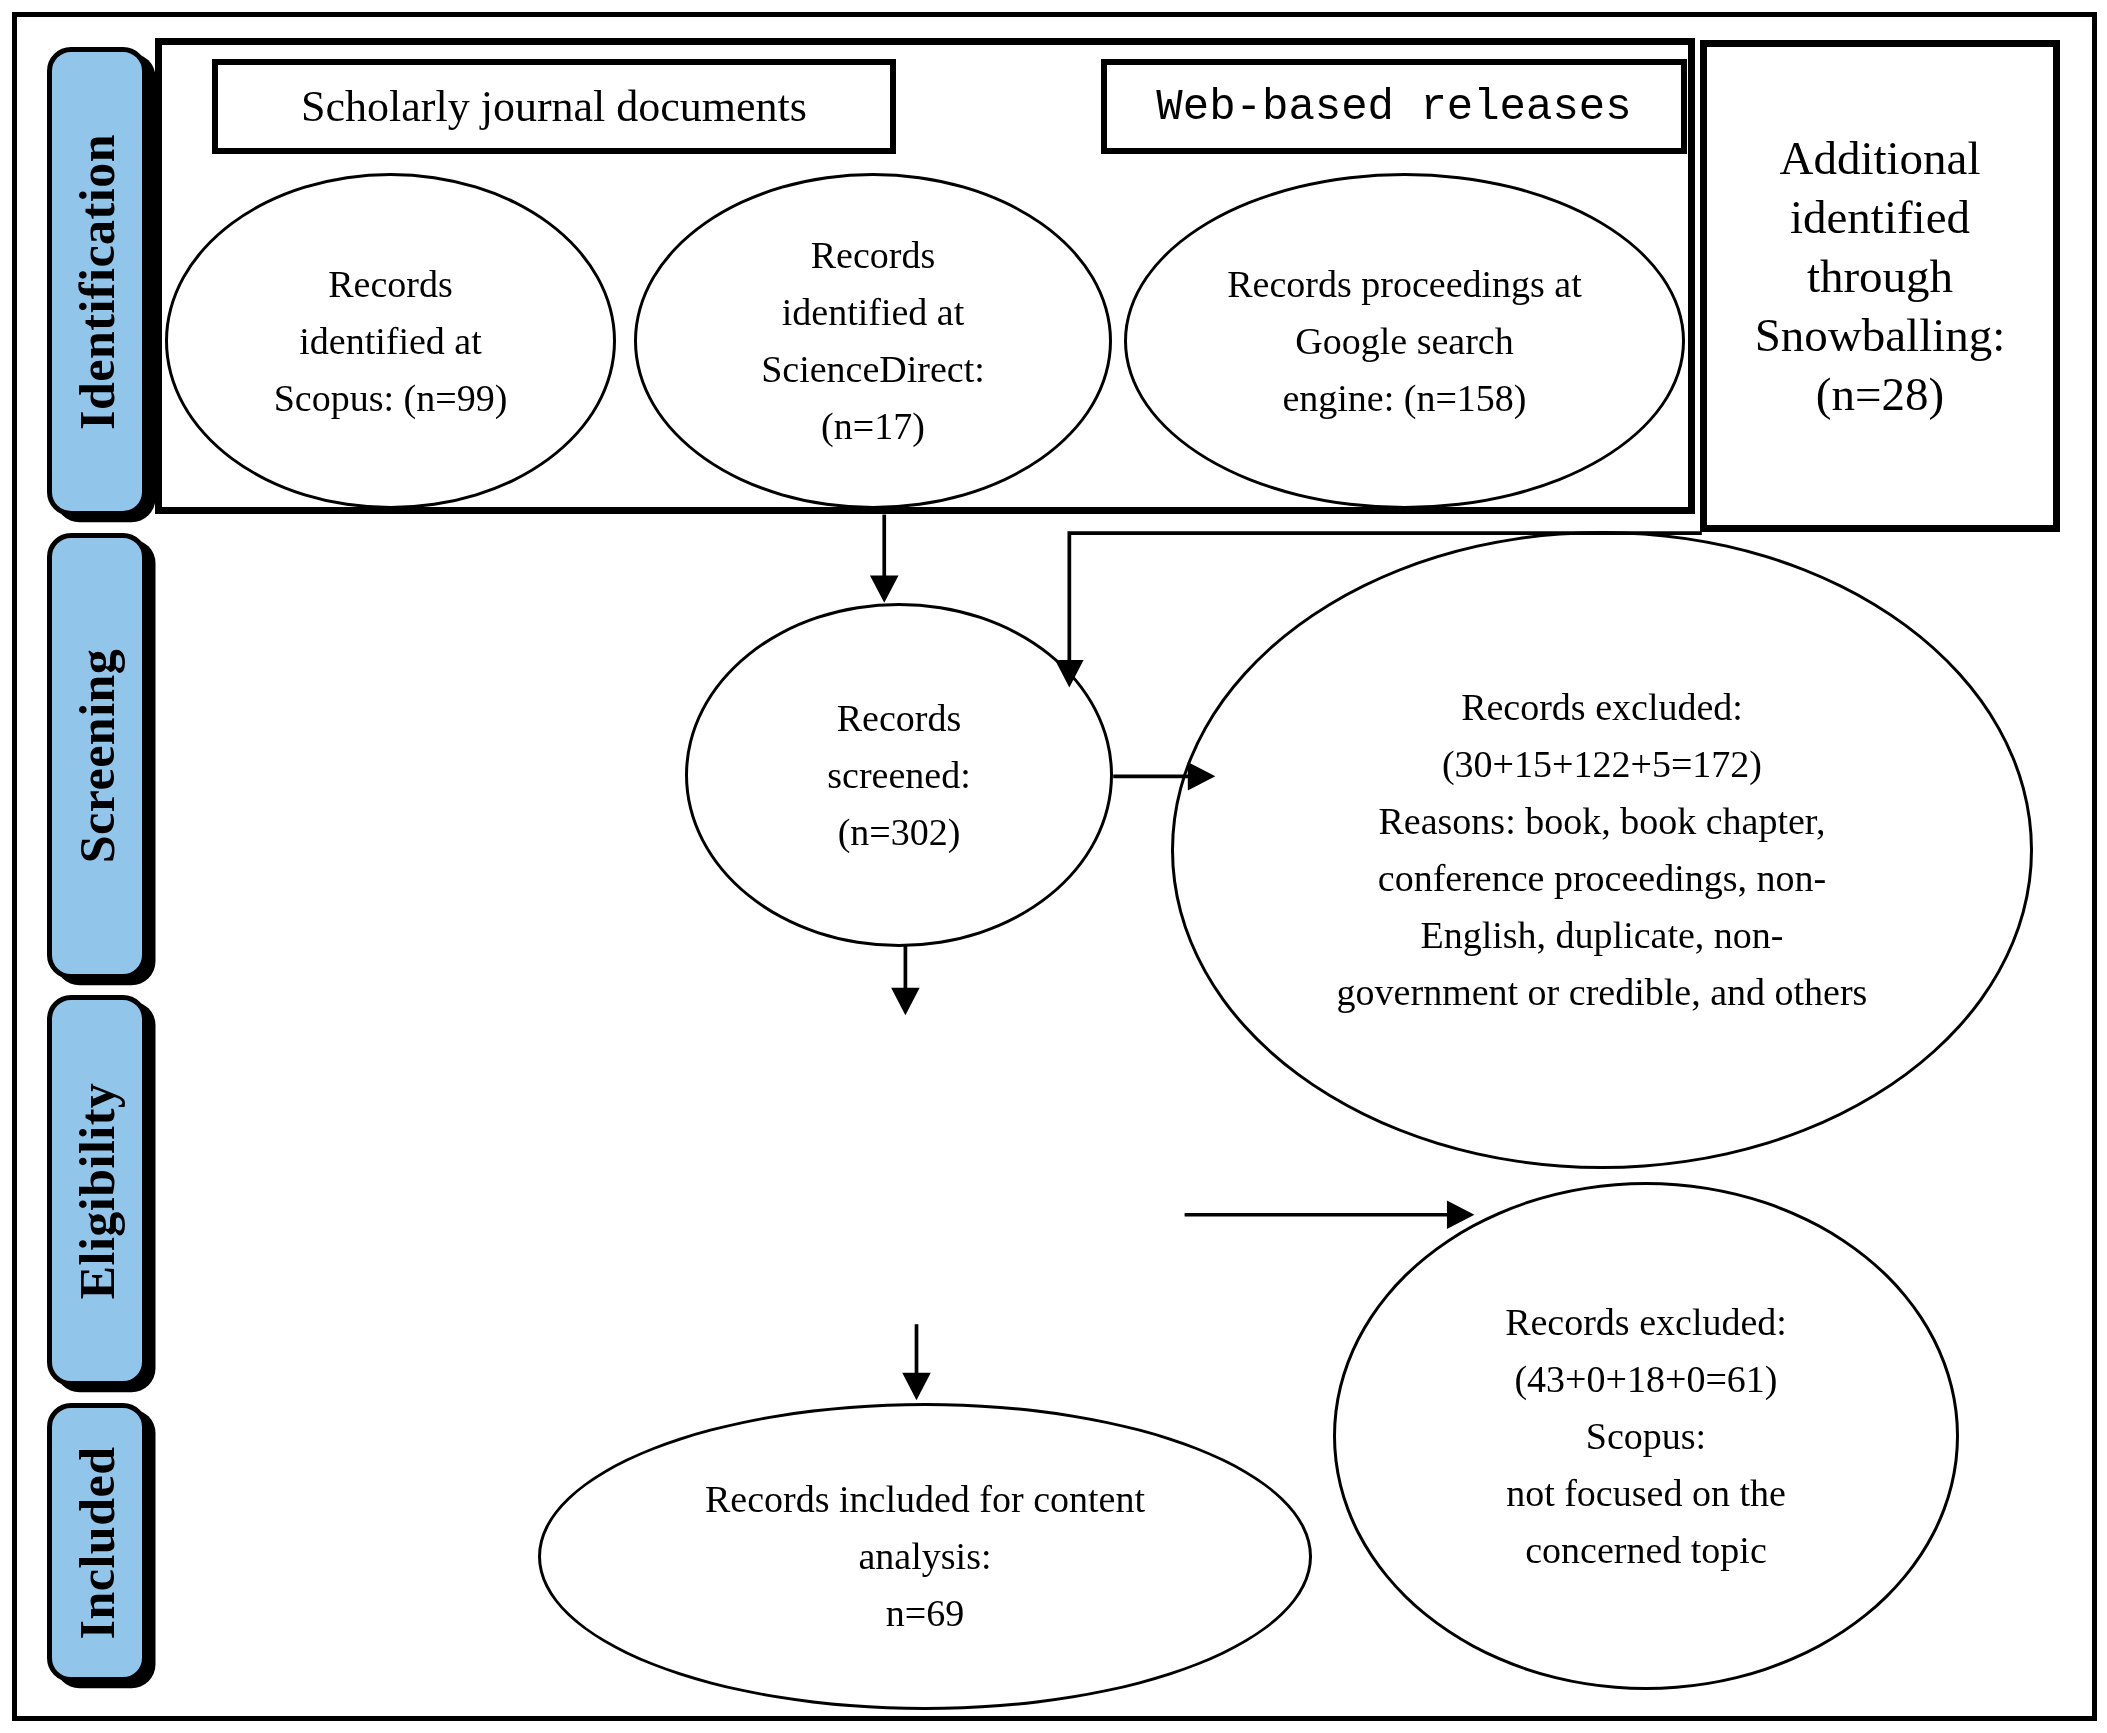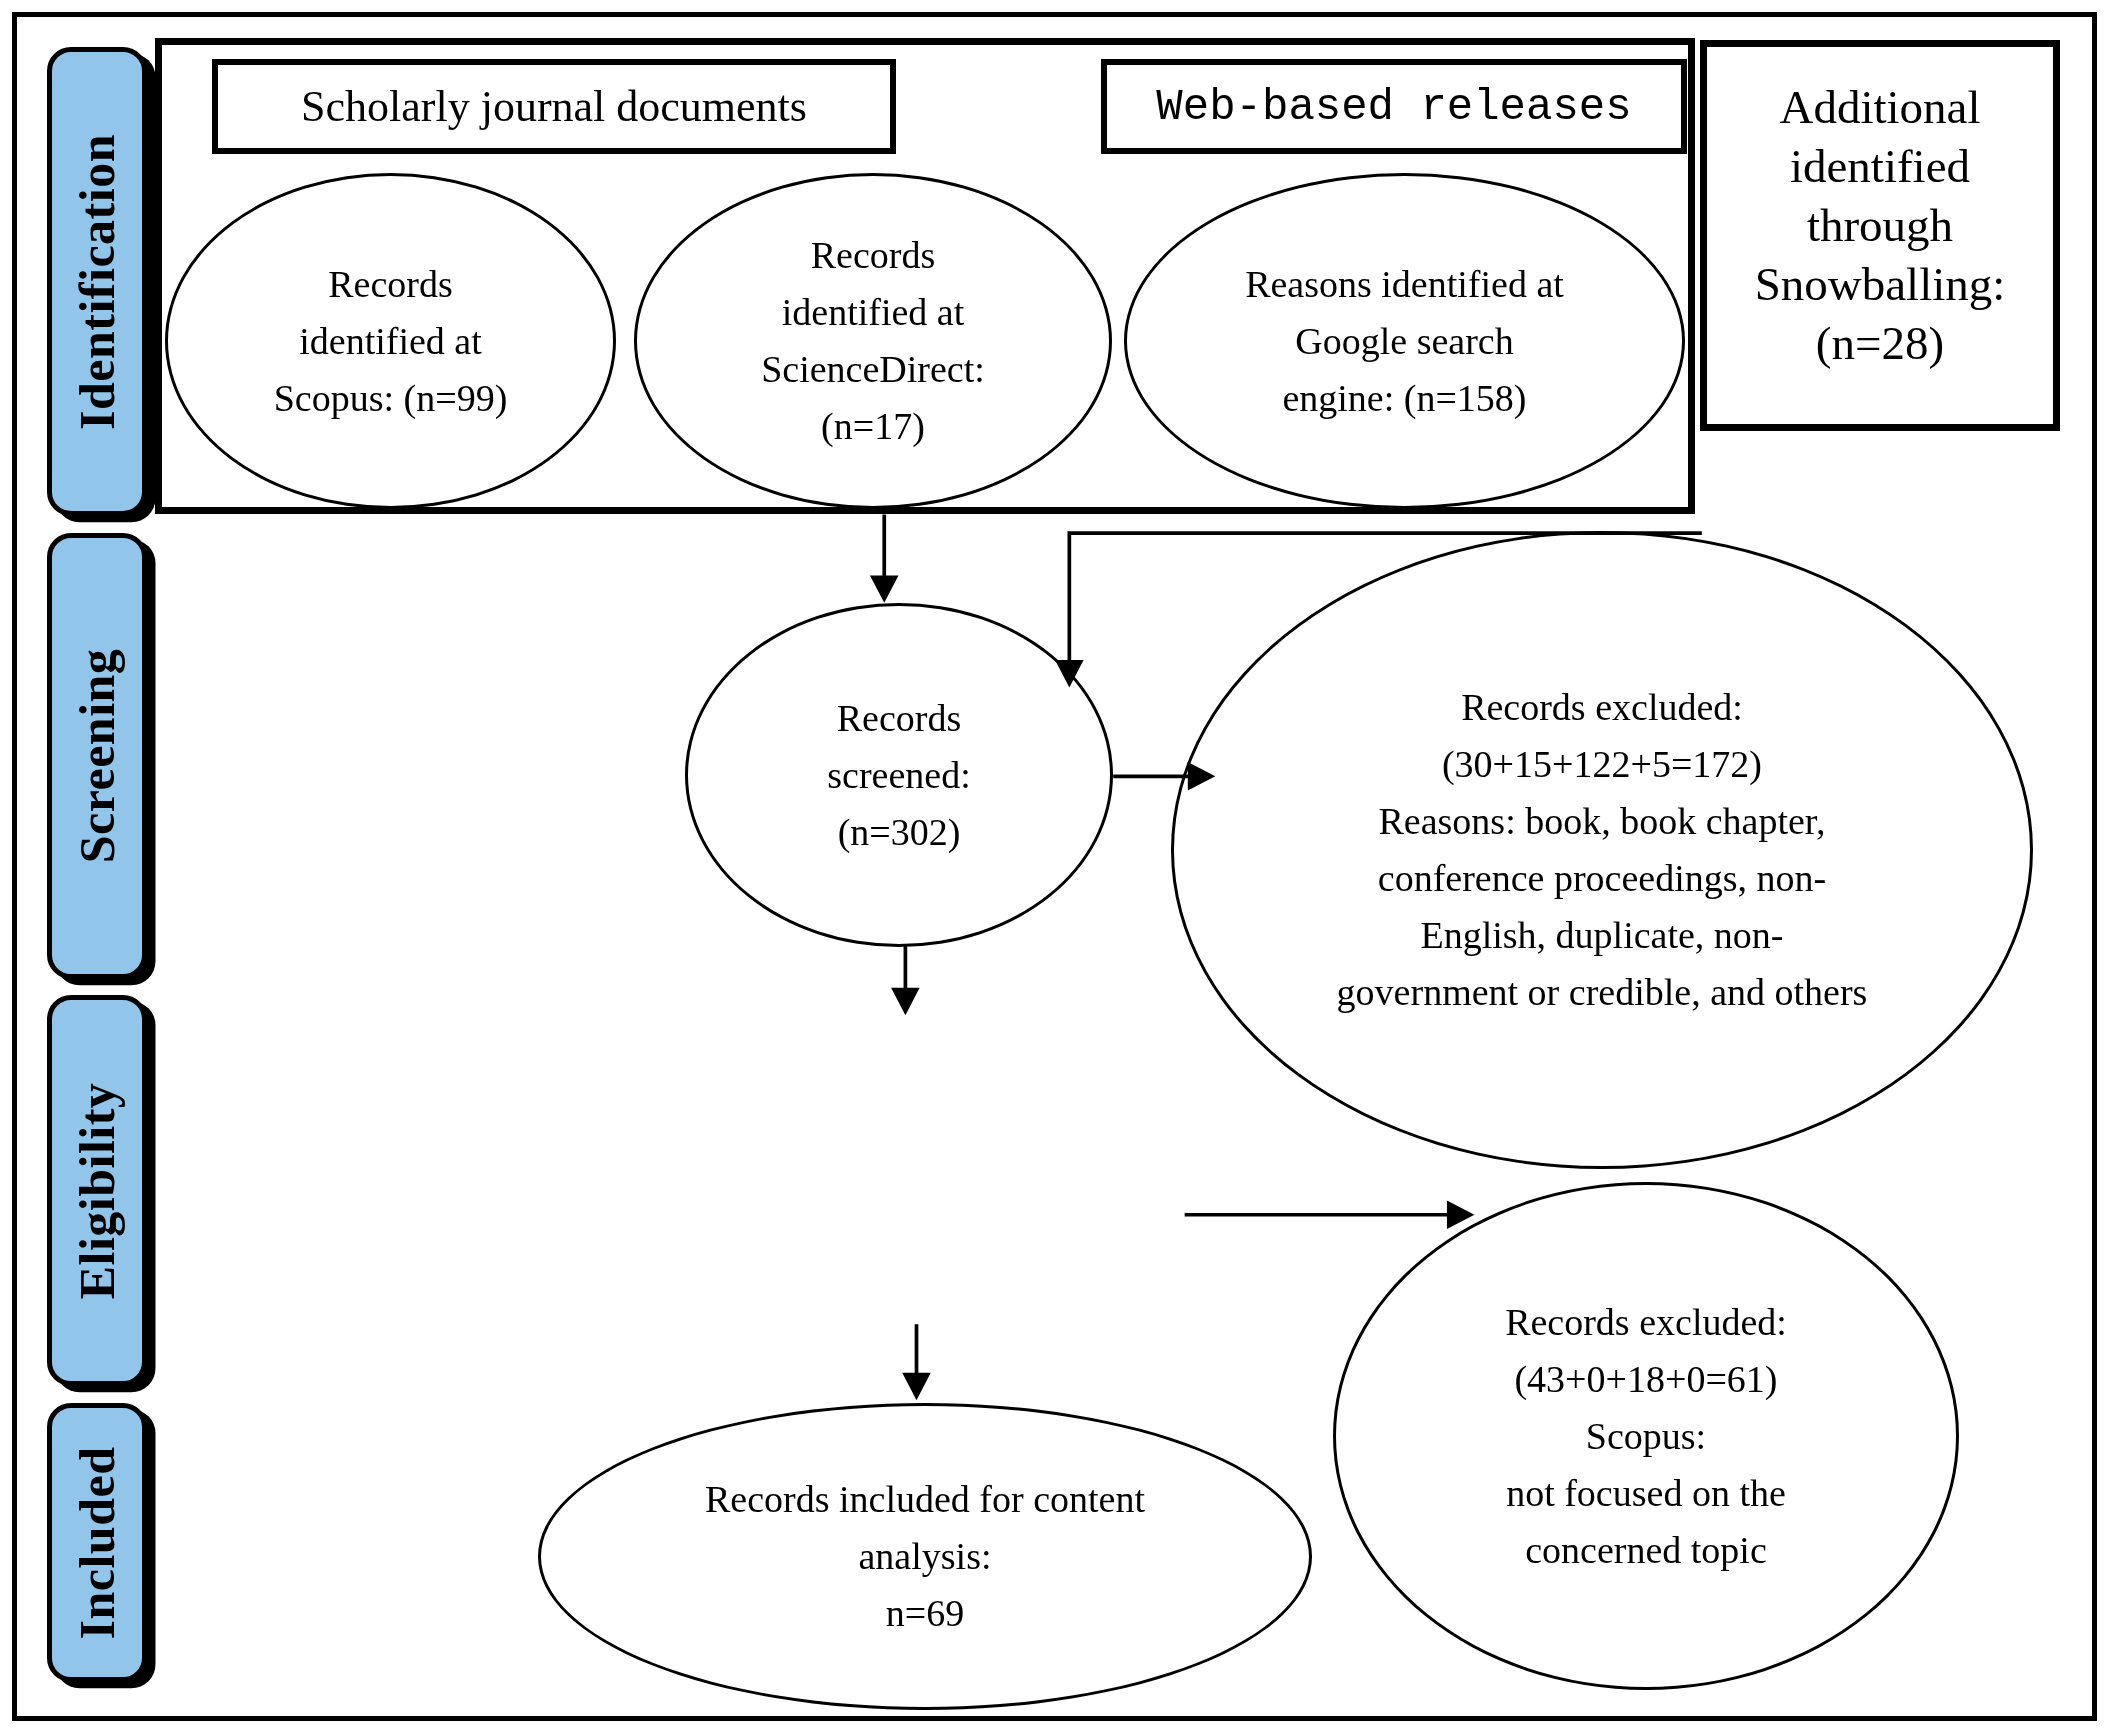--- a/index.html
+++ b/index.html
@@ -35,21 +35,21 @@
   
   .top-box{left:155px;top:38px;width:1540px;height:476px;border:7.4px solid #000;}
   .header-box{
     border:6.9px solid #000;height:95px;
     display:flex;align-items:center;justify-content:center;
     font-size:44px;text-align:center;background:#fff;
   }
   .header-scholarly{left:212px;top:59px;width:684px;}
   .header-web{left:1101px;top:59px;width:586px;font-family:Liberation Mono, monospace;}
   .snowballing-box{
-    left:1700px;top:40px;width:360px;height:391px;
+    left:1700px;top:40px;width:360px;height:492px;
     border:7.4px solid #000;background:#fff;
     display:flex;align-items:center;justify-content:center;
     text-align:center;padding-bottom:20px;
   }
   .snowballing-box .lines{font-size:47px;line-height:59px;}
   
   .ellipse{
     border:3.2px solid #000;border-radius:50%;
     display:flex;align-items:center;justify-content:center;
     text-align:center;background:transparent;
@@ -118,21 +118,21 @@
   <div class="abs ellipse el-sciencedirect">
     <div class="lines">
       <span>Records</span>
       <span>identified at</span>
       <span>ScienceDirect:</span>
       <span>(n=17)</span>
     </div>
   </div>
   <div class="abs ellipse el-google">
     <div class="lines">
-      <span>Reasons identified at</span>
+      <span>Records proceedings at</span>
       <span>Google search</span>
       <span>engine: (n=158)</span>
     </div>
   </div>
 
   <div class="abs ellipse el-screened">
     <div class="lines">
       <span>Records</span>
       <span>screened:</span>
       <span>(n=302)</span>

